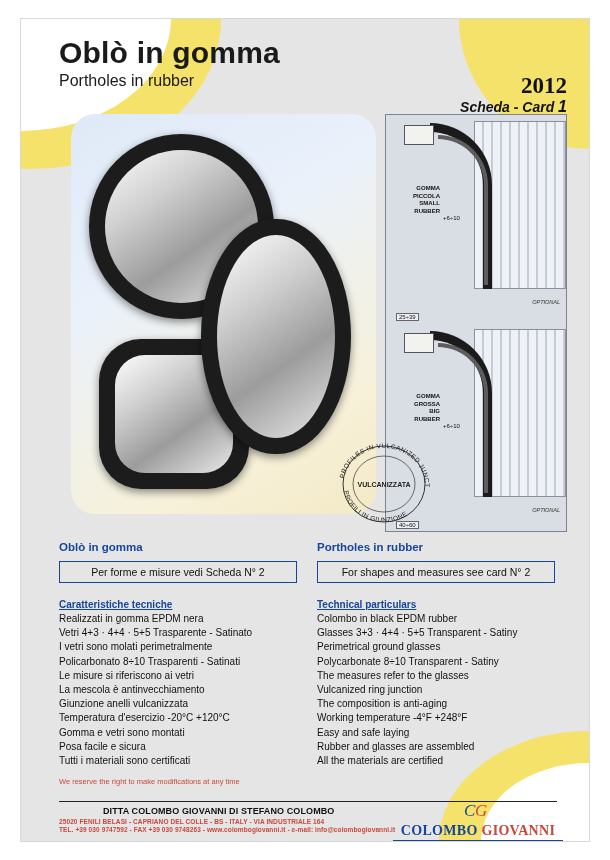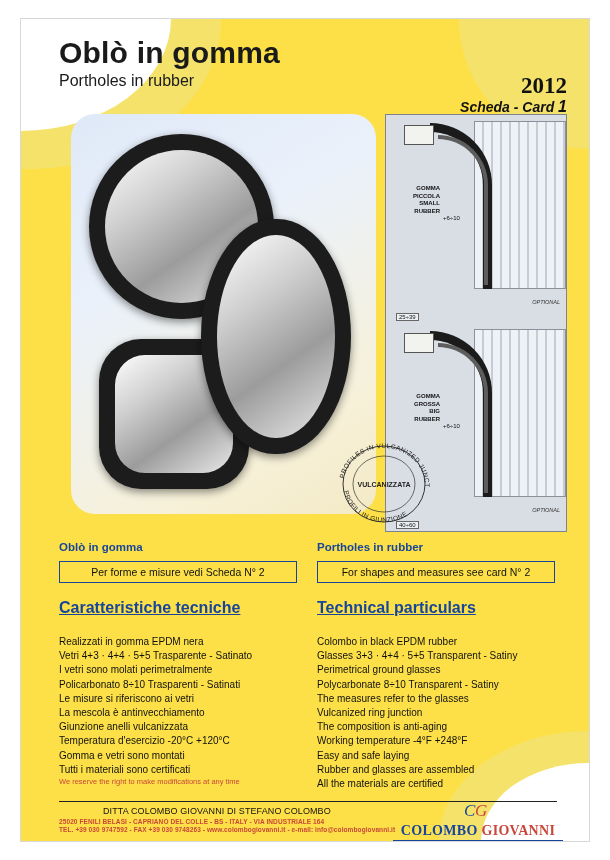--- a/index.html
+++ b/index.html
@@ -8,21 +8,21 @@
     width: 610px; height: 860px;
     background: #ffffff;
     font-family: "Liberation Sans", sans-serif;
     position: relative;
     overflow: hidden;
   }
   .page {
     position: absolute;
     left: 20px; top: 18px;
     width: 570px; height: 824px;
-    background: #fde047;
+    background: #e5e5e5;
     border: 1px solid #d8d8d8;
     overflow: hidden;
   }
   
   .corner-tl {
     position: absolute; left: 0; top: 0;
     width: 200px; height: 150px;
     background: #f5e26a;
     border-bottom-right-radius: 190px 150px;
   }
@@ -172,43 +172,43 @@
   }
   .callout {
     border: 1px solid #16459b;
     text-align: center;
     font-size: 10.5px;
     color: #111;
     padding: 4px 2px;
     margin-bottom: 16px;
   }
   .spec-head {
-    font-size: 16px; font-weight: bold; color: #16459b;
-    text-decoration: underline; margin-bottom: 18px;
+    font-size: 10px; font-weight: bold; color: #16459b;
+    text-decoration: underline; margin-bottom: 2px;
   }
   .spec-list { list-style: none; margin: 0; padding: 0; }
   .spec-list li {
     font-size: 10px; color: #111; line-height: 1.42;
   }
 
   
   .disclaimer {
     position: absolute; left: 38px; top: 758px; width: 330px; z-index: 5;
   }
   .disclaimer div {
     font-size: 7.5px; color: #c8473a; line-height: 1.45;
   }
 
   
   .rule {
     position: absolute; left: 38px; top: 782px; width: 498px;
     border-top: 1px solid #222; z-index: 5;
   }
   .footer { position: absolute; left: 38px; top: 787px; width: 340px; z-index: 5; }
-  .f1 { font-size: 9px; font-weight: normal; color: #111; letter-spacing: .1px; padding-left: 44px; }
+  .f1 { font-size: 9px; font-weight: bold; color: #111; letter-spacing: .1px; padding-left: 44px; }
   .f2 { font-size: 6.5px; font-weight: bold; color: #c8473a; margin-top: 2px; letter-spacing: .1px; }
   .f3 { font-size: 6.5px; font-weight: bold; color: #c8473a; margin-top: 1px; letter-spacing: .1px; }
 
   .logo { position: absolute; right: 26px; top: 778px; width: 170px; z-index: 6; text-align: center; }
   .logo-mark { height: 26px; }
   .logo-name {
     font-family: "Liberation Serif", serif;
     font-size: 14px; font-weight: bold; color: #16459b; letter-spacing: .3px;
   }
   .logo-name .c2 { color: #c8473a; }
@@ -319,20 +319,21 @@
       <ul class="spec-list">
         <li>Realizzati in gomma EPDM nera</li>
         <li>Vetri 4+3 · 4+4 · 5+5 Trasparente - Satinato</li>
         <li>I vetri sono molati perimetralmente</li>
         <li>Policarbonato 8÷10 Trasparenti - Satinati</li>
         <li>Le misure si riferiscono ai vetri</li>
         <li>La mescola è antinvecchiamento</li>
         <li>Giunzione anelli vulcanizzata</li>
         <li>Temperatura d'esercizio -20°C +120°C</li>
         <li>Gomma e vetri sono montati</li>
+        <li>Posa facile e sicura</li>
         <li>Tutti i materiali sono certificati</li>
       </ul>
     </div>
 
     <div class="col right">
       <div class="col-head">Portholes in rubber</div>
       <div class="callout">For shapes and measures see card N° 2</div>
       <div class="spec-head">Technical particulars</div>
       <ul class="spec-list">
         <li>Colombo in black EPDM rubber</li>

